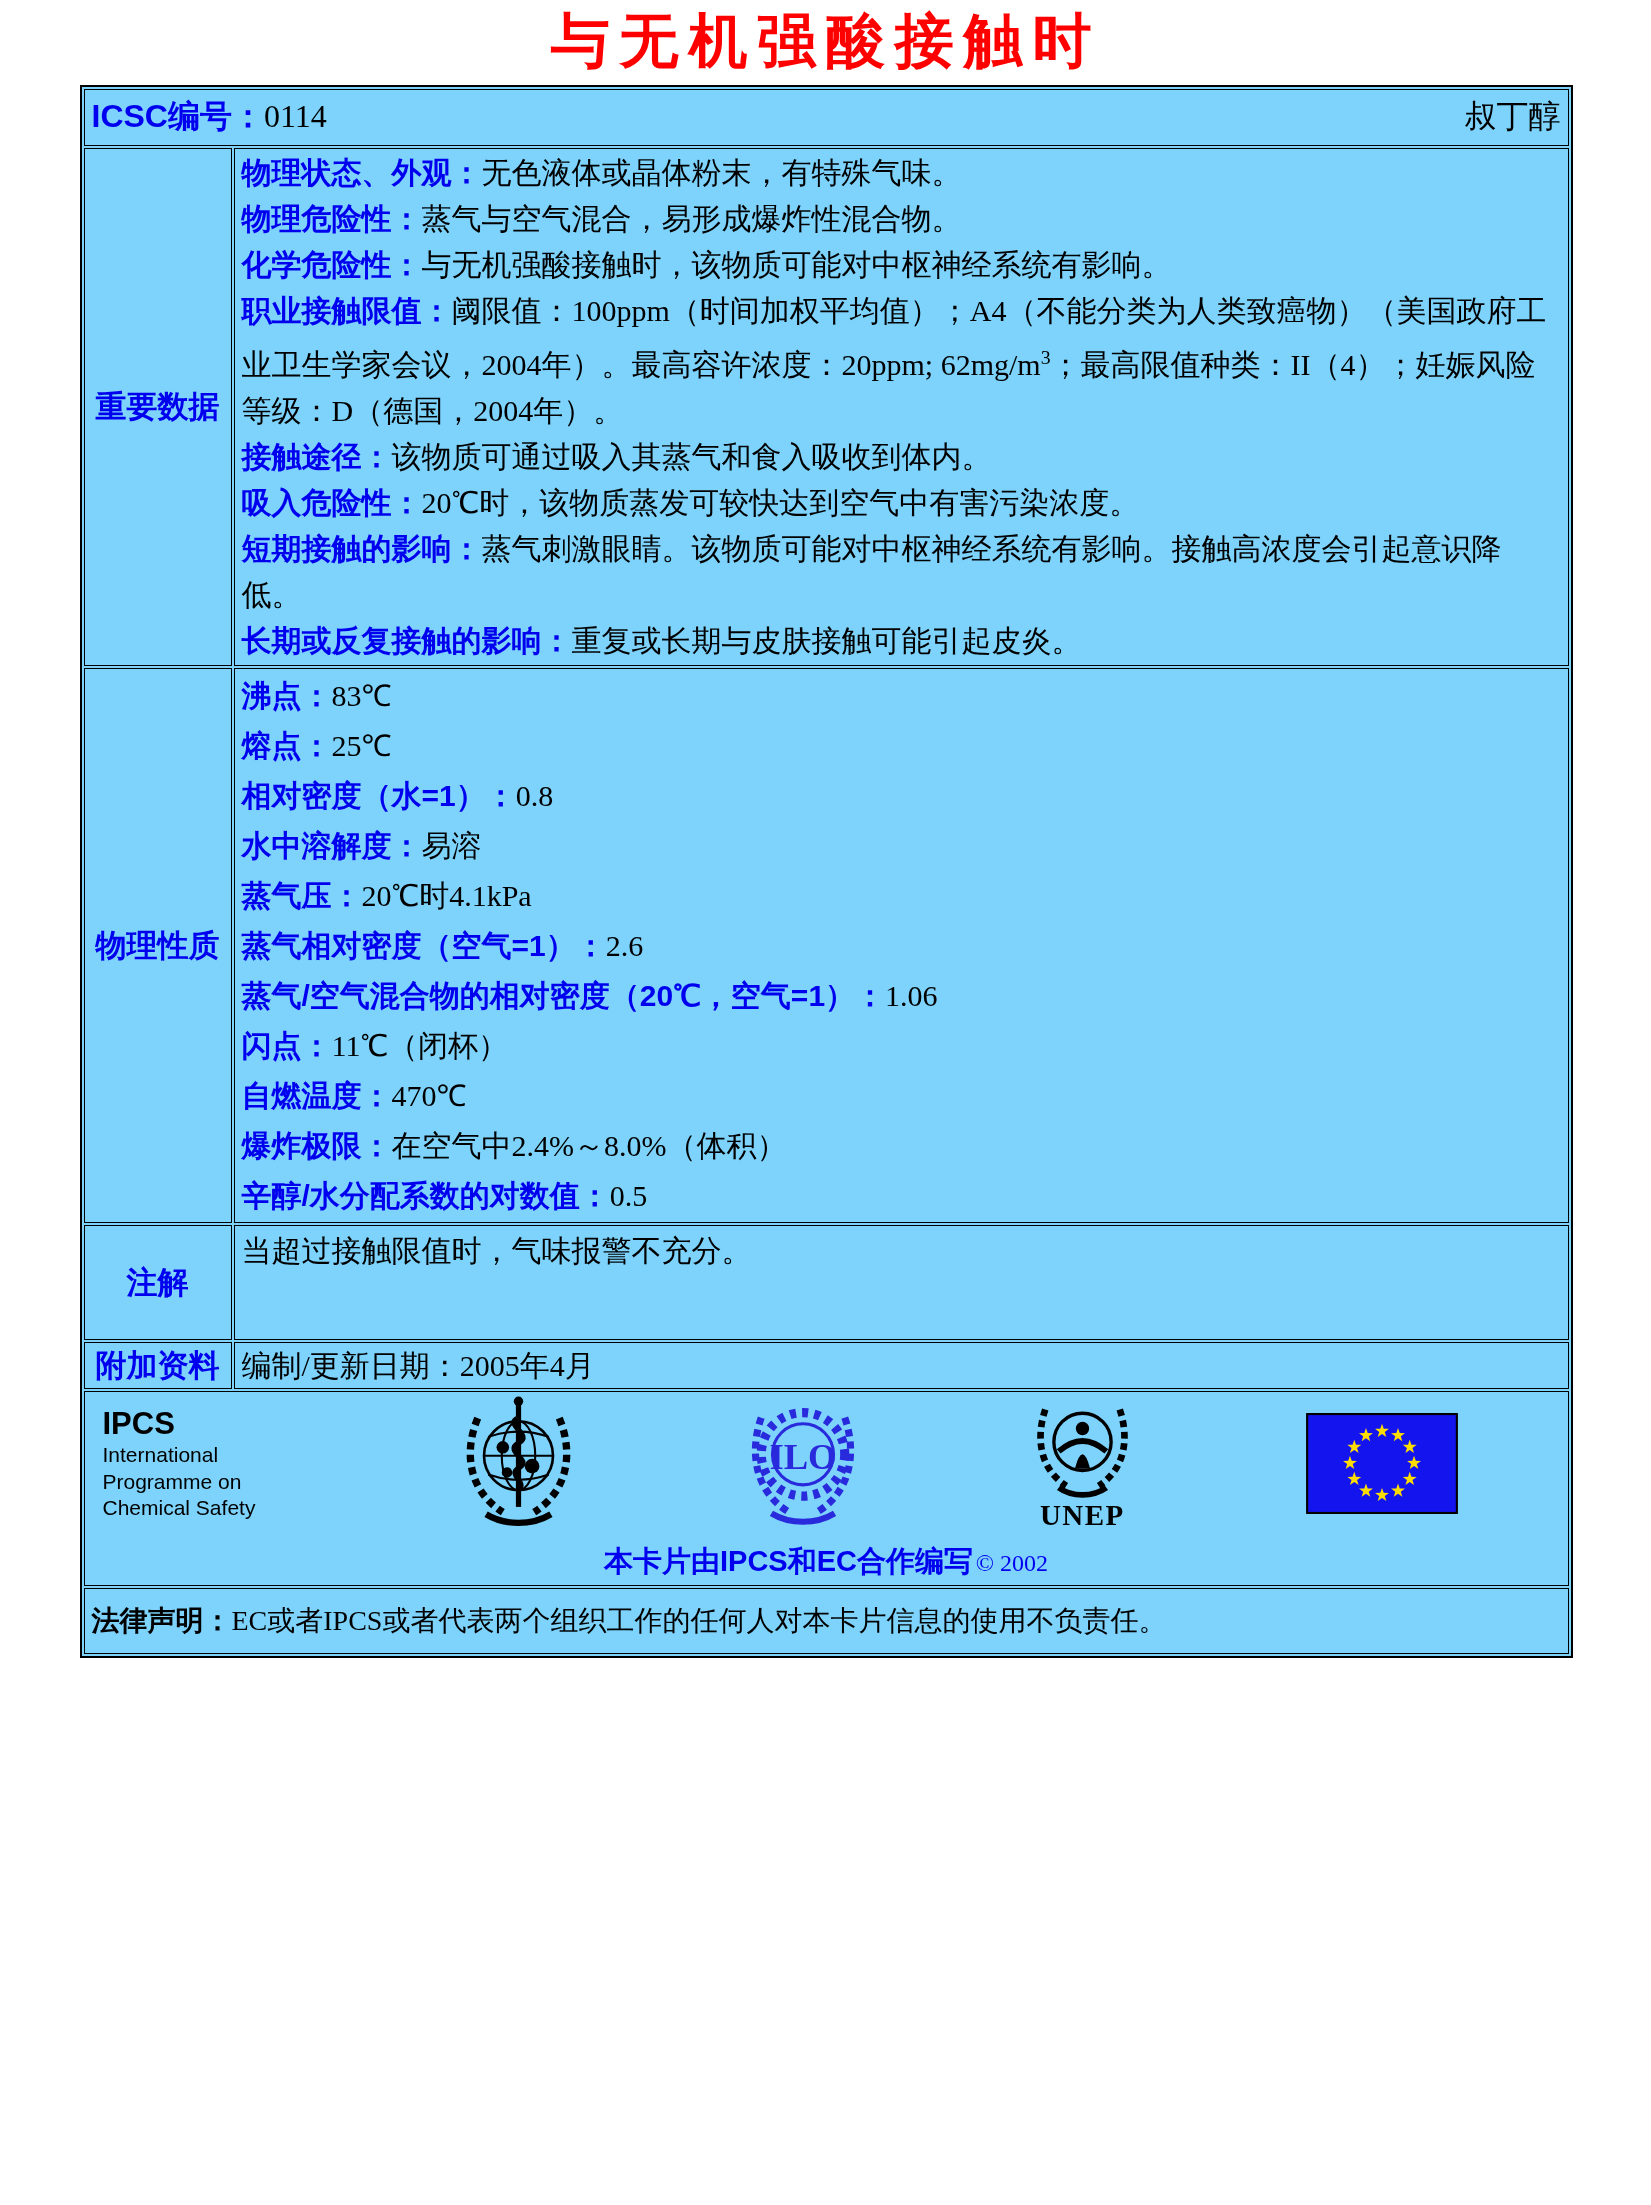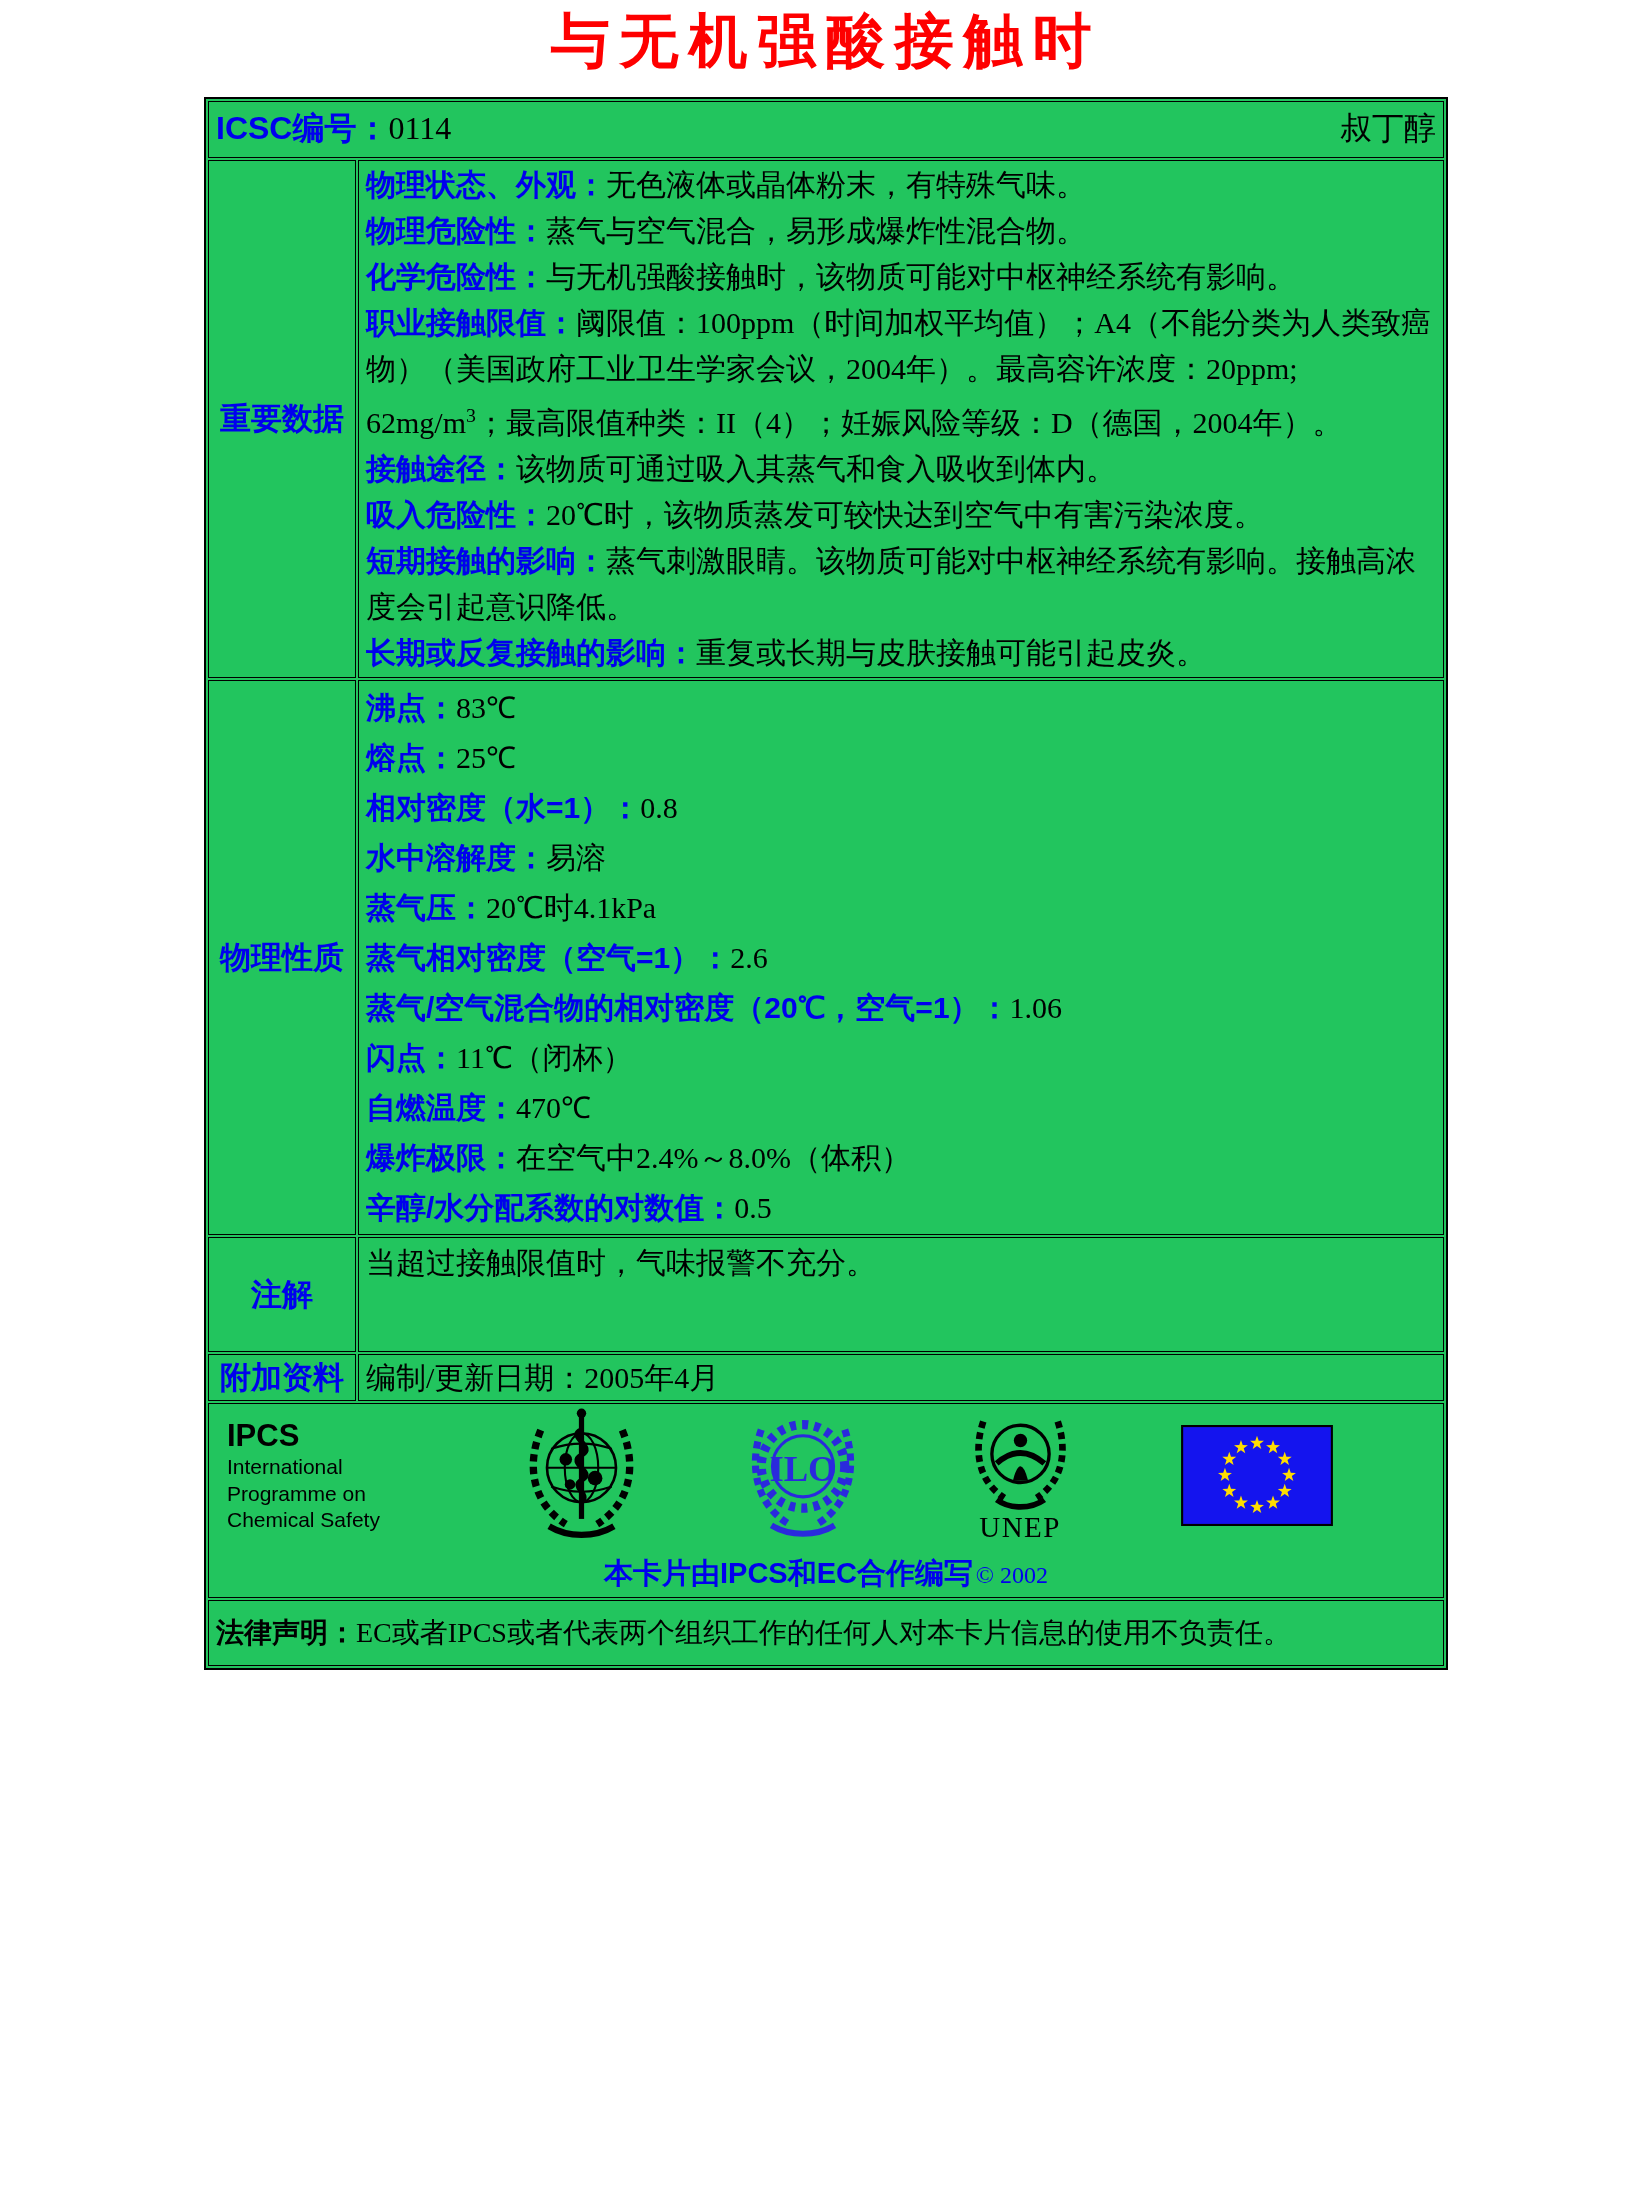--- a/index.html
+++ b/index.html
@@ -15,26 +15,26 @@
     padding-top: 5.6px;
     text-align: center;
     font-family: "Liberation Sans", sans-serif;
     font-weight: bold;
     font-size: 59px;
     line-height: 70px;
     letter-spacing: 9.8px;
     color: #FE0000;
   }
   table.card {
-    width: 1244px;
-    margin: 21px auto 0 auto;
+    width: 1493px;
+    margin: 9px auto 0 auto;
     border: 2.8px solid #000;
     border-collapse: separate;
     border-spacing: 2.1px;
-    background: #22c55e;
+    background: #7dd3fc;
   }
   td.cell {
     border: 1.4px solid #000;
     padding: 1.4px 7px;
     vertical-align: top;
   }
   td.label-cell {
     width: 148px;
     text-align: center;
     vertical-align: middle;
@@ -67,21 +67,21 @@
     align-items: center;
     padding: 2.8px 103px 0 11px;
     height: 139px;
   }
   .ipcs-block { width: 188px; font-family: "Liberation Sans", sans-serif; }
   .ipcs-title { font-weight: bold; font-size: 31px; line-height: 36px; }
   .ipcs-sub { font-size: 21px; line-height: 26.5px; }
   .unep-block { text-align: center; }
   .unep-text {
     font-family: "Liberation Serif", serif;
-    font-weight: normal;
+    font-weight: bold;
     font-size: 29px;
     line-height: 29px;
     letter-spacing: 1.4px;
     margin-top: -4.2px;
   }
   .caption-row {
     text-align: center;
     margin-top: 9.8px;
     color: #0000EE;
   }

